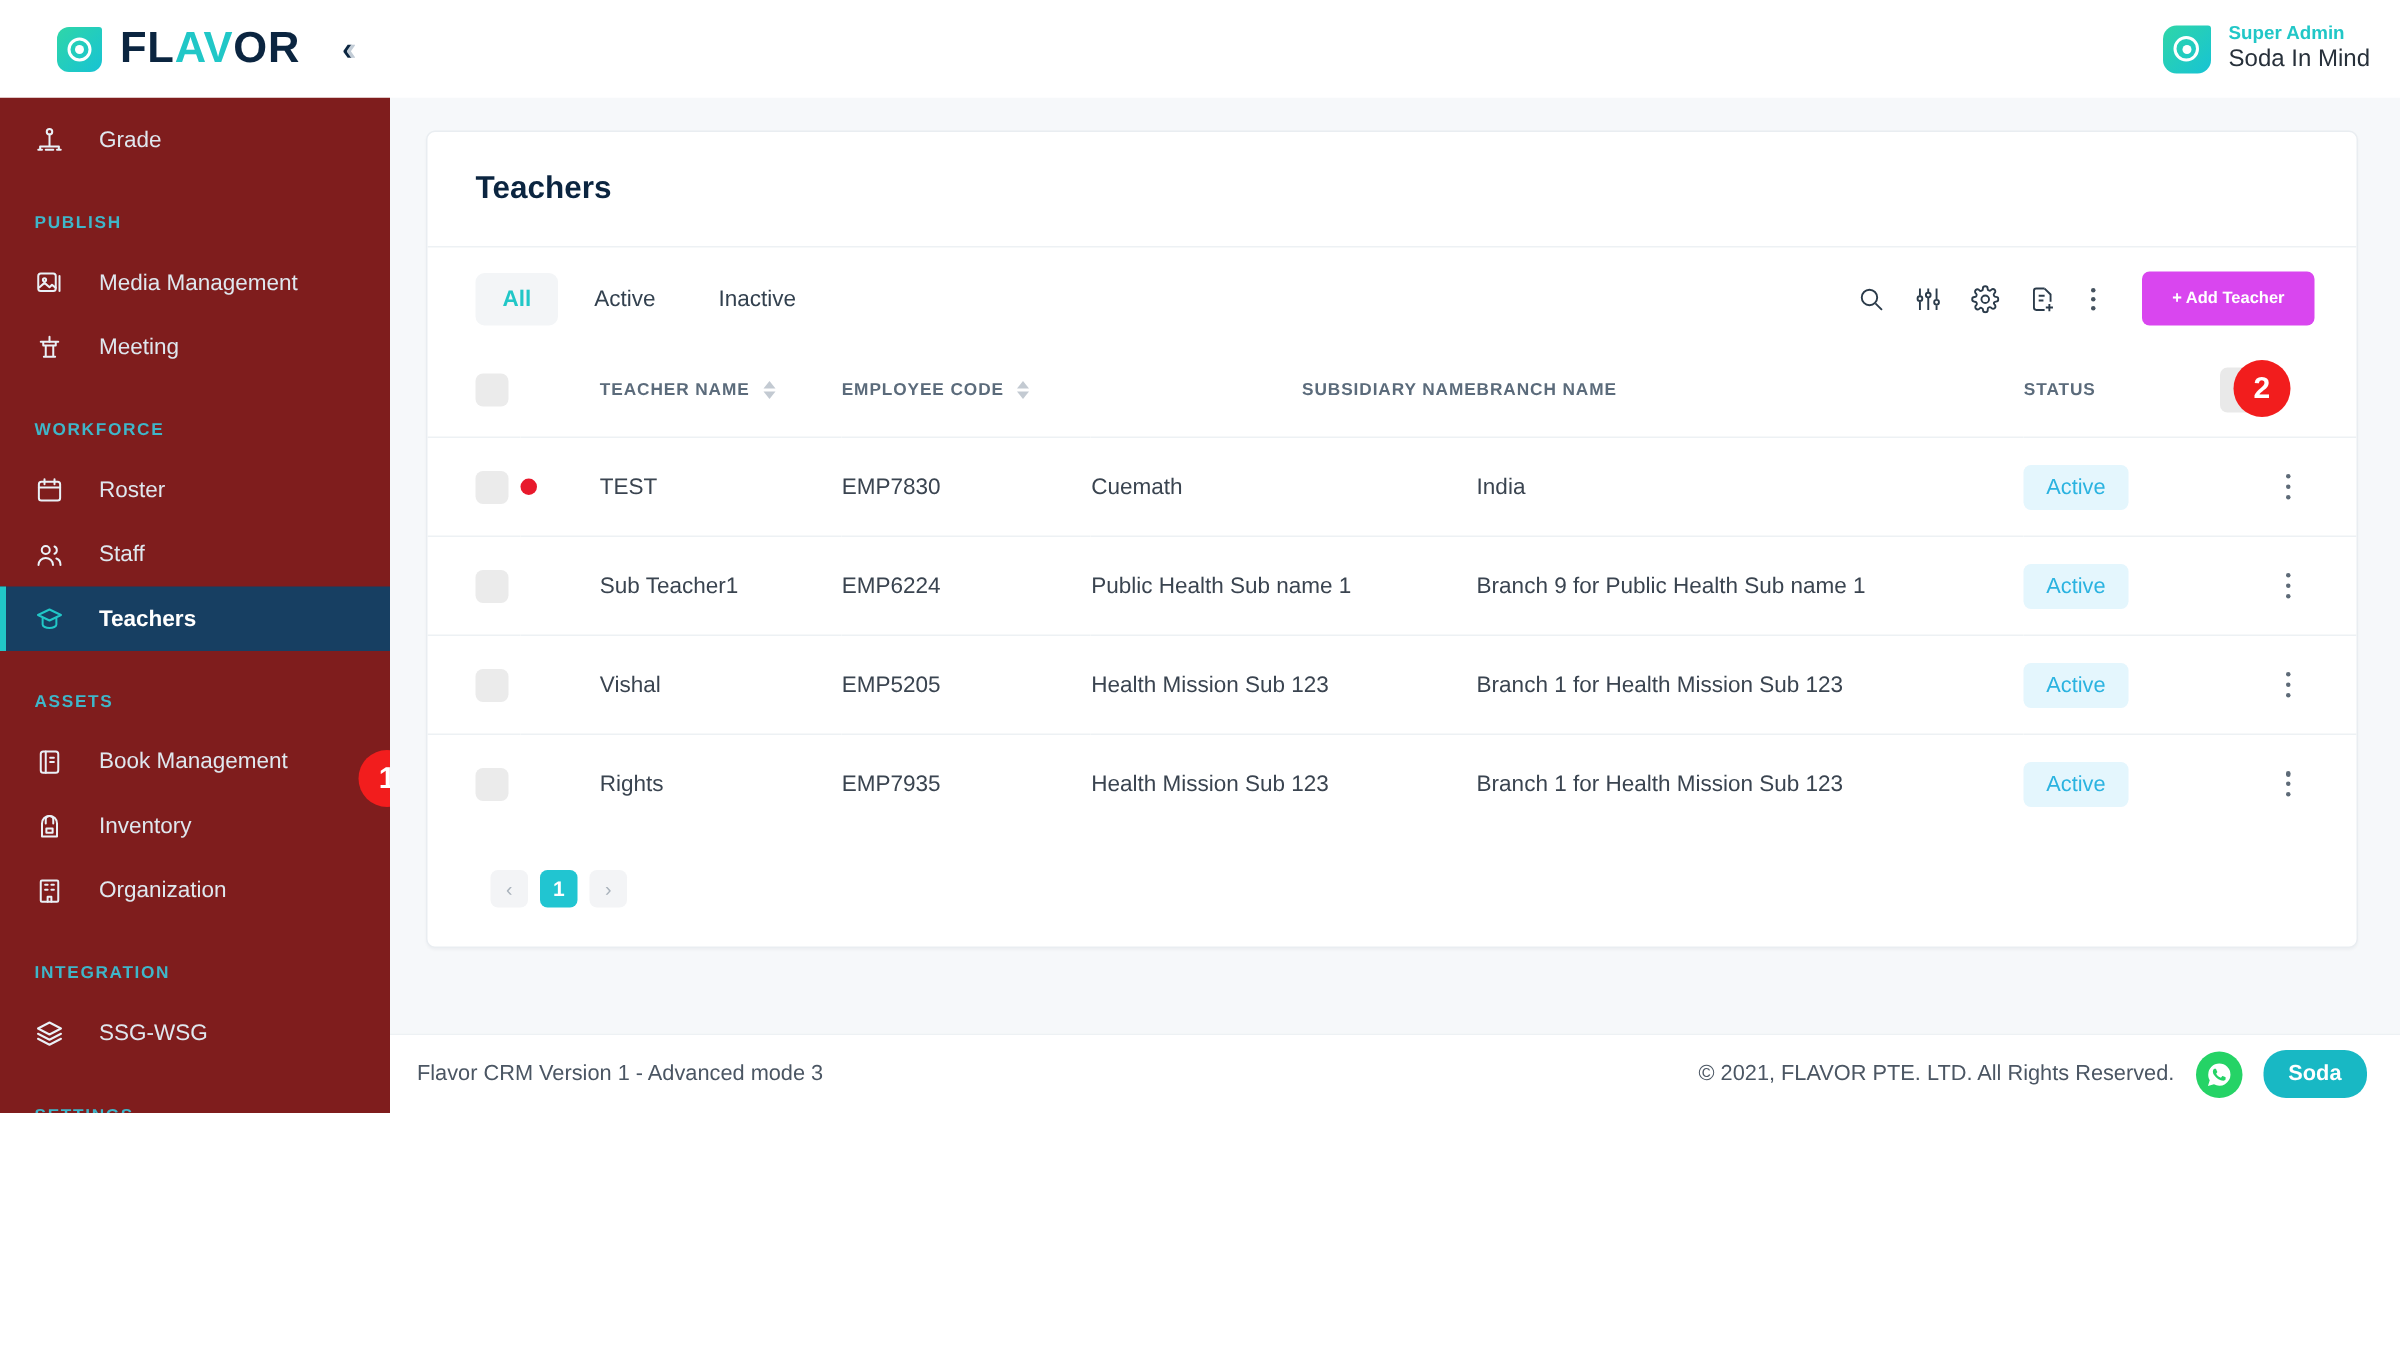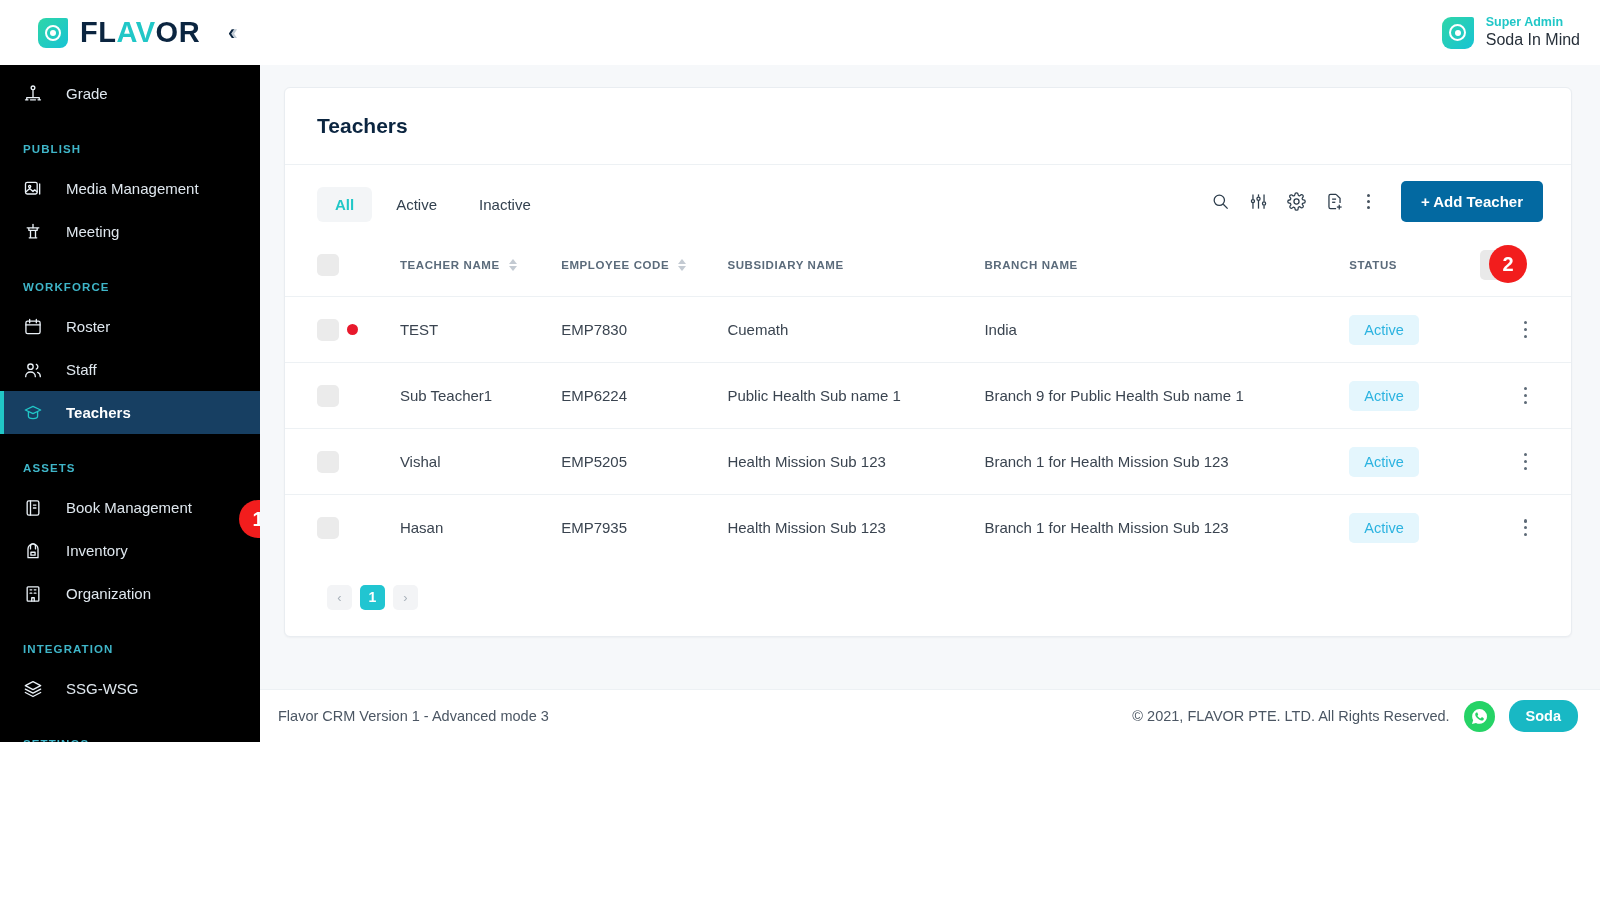--- a/index.html
+++ b/index.html
@@ -50,21 +50,21 @@
   .user-mark .ring i { width: 6px; height: 6px; border-radius: 50%; background: #fff; display: block; }
   .user-text { display: flex; flex-direction: column; line-height: 1.25; }
   .user-role { font-size: 12.5px; color: #21c7c7; font-weight: 600; }
   .user-name { font-size: 16px; color: #27303a; font-weight: 400; }
 
   
   .body-wrap { flex: 1; display: flex; min-height: 0; position: relative; }
 
   
   .sidebar {
-    width: 260px; min-width: 260px; background: #000000; color: #e8eef4;
+    width: 260px; min-width: 260px; background: #7f1d1d; color: #e8eef4;
     position: relative; overflow: hidden;
   }
   .nav-item {
     display: flex; align-items: center; gap: 22px; height: 43px;
     padding: 0 22px; cursor: pointer; position: relative; color: #dfe7ee; font-size: 15px;
   }
   .nav-item .ic { width: 22px; height: 22px; display: flex; align-items: center; justify-content: center; flex: none; }
   .nav-item svg { width: 20px; height: 20px; stroke: #eaf1f7; fill: none; stroke-width: 1.6; }
   .nav-item.active { background: #173f62; }
   .nav-item.active::before {
@@ -108,36 +108,36 @@
     padding: 9px 18px; border-radius: 6px; font-size: 15px; color: #33414f; cursor: pointer;
   }
   .tab.sel { background: #f3f5f7; color: #21c7c7; font-weight: 700; }
 
   .tools { display: flex; align-items: center; gap: 19px; }
   .ticon { cursor: pointer; display: flex; align-items: center; justify-content: center; }
   .ticon svg { width: 19px; height: 19px; stroke: #2b3b4a; fill: none; stroke-width: 1.6; }
   .dots-v { display: flex; flex-direction: column; gap: 3px; align-items: center; cursor: pointer; padding: 0 4px; }
   .dots-v i { width: 3px; height: 3px; border-radius: 50%; background: #46535f; display: block; }
   .add-btn {
-    background: #0369a1; color: #fff; border: none; border-radius: 5px;
-    padding: 12px 20px; font-size: 15px; font-weight: 700; cursor: pointer;
+    background: #d946ef; color: #fff; border: none; border-radius: 5px;
+    padding: 12px 20px; font-size: 11px; font-weight: 700; cursor: pointer;
     font-family: "Liberation Sans", sans-serif; margin-left: 8px;
   }
 
   
   table { width: 100%; border-collapse: collapse; table-layout: fixed; }
   thead th {
     font-size: 11.5px; letter-spacing: .6px; color: #5b6b7b; font-weight: 700;
     text-align: left; padding: 14px 0 16px 0; vertical-align: middle;
   }
   .col-chk { width: 62px; padding-left: 32px !important; }
   .col-dot { width: 52px; }
   .col-name { width: 160px; }
   .col-emp { width: 165px; }
-  .col-sub { width: 255px; }
+  .col-sub { width: 255px; text-align: right; }
   .col-branch { width: 362px; }
   .col-status { width: 130px; }
   .col-act { width: 90px; }
 
   .th-in { display: flex; align-items: center; gap: 9px; }
   .sorter { display: flex; flex-direction: column; gap: 2px; }
   .sorter i { display: block; width: 0; height: 0; border-left: 4px solid transparent; border-right: 4px solid transparent; }
   .sorter i.up { border-bottom: 5px solid #c3cad2; }
   .sorter i.dn { border-top: 5px solid #c3cad2; }
 
@@ -500,21 +500,21 @@
                       <i></i>
                       <i></i>
                     </span>
                   </td>
                 </tr>
                 <tr>
                   <td class="cell-chk">
                     <span class="chk"></span>
                   </td>
                   <td></td>
-                  <td>Hasan</td>
+                  <td>Rights</td>
                   <td>EMP7935</td>
                   <td>Health Mission Sub 123</td>
                   <td>Branch 1 for Health Mission Sub 123</td>
                   <td><span class="pill">Active</span></td>
                   <td>
                     <span class="row-menu">
                       <i></i>
                       <i></i>
                       <i></i>
                     </span>

